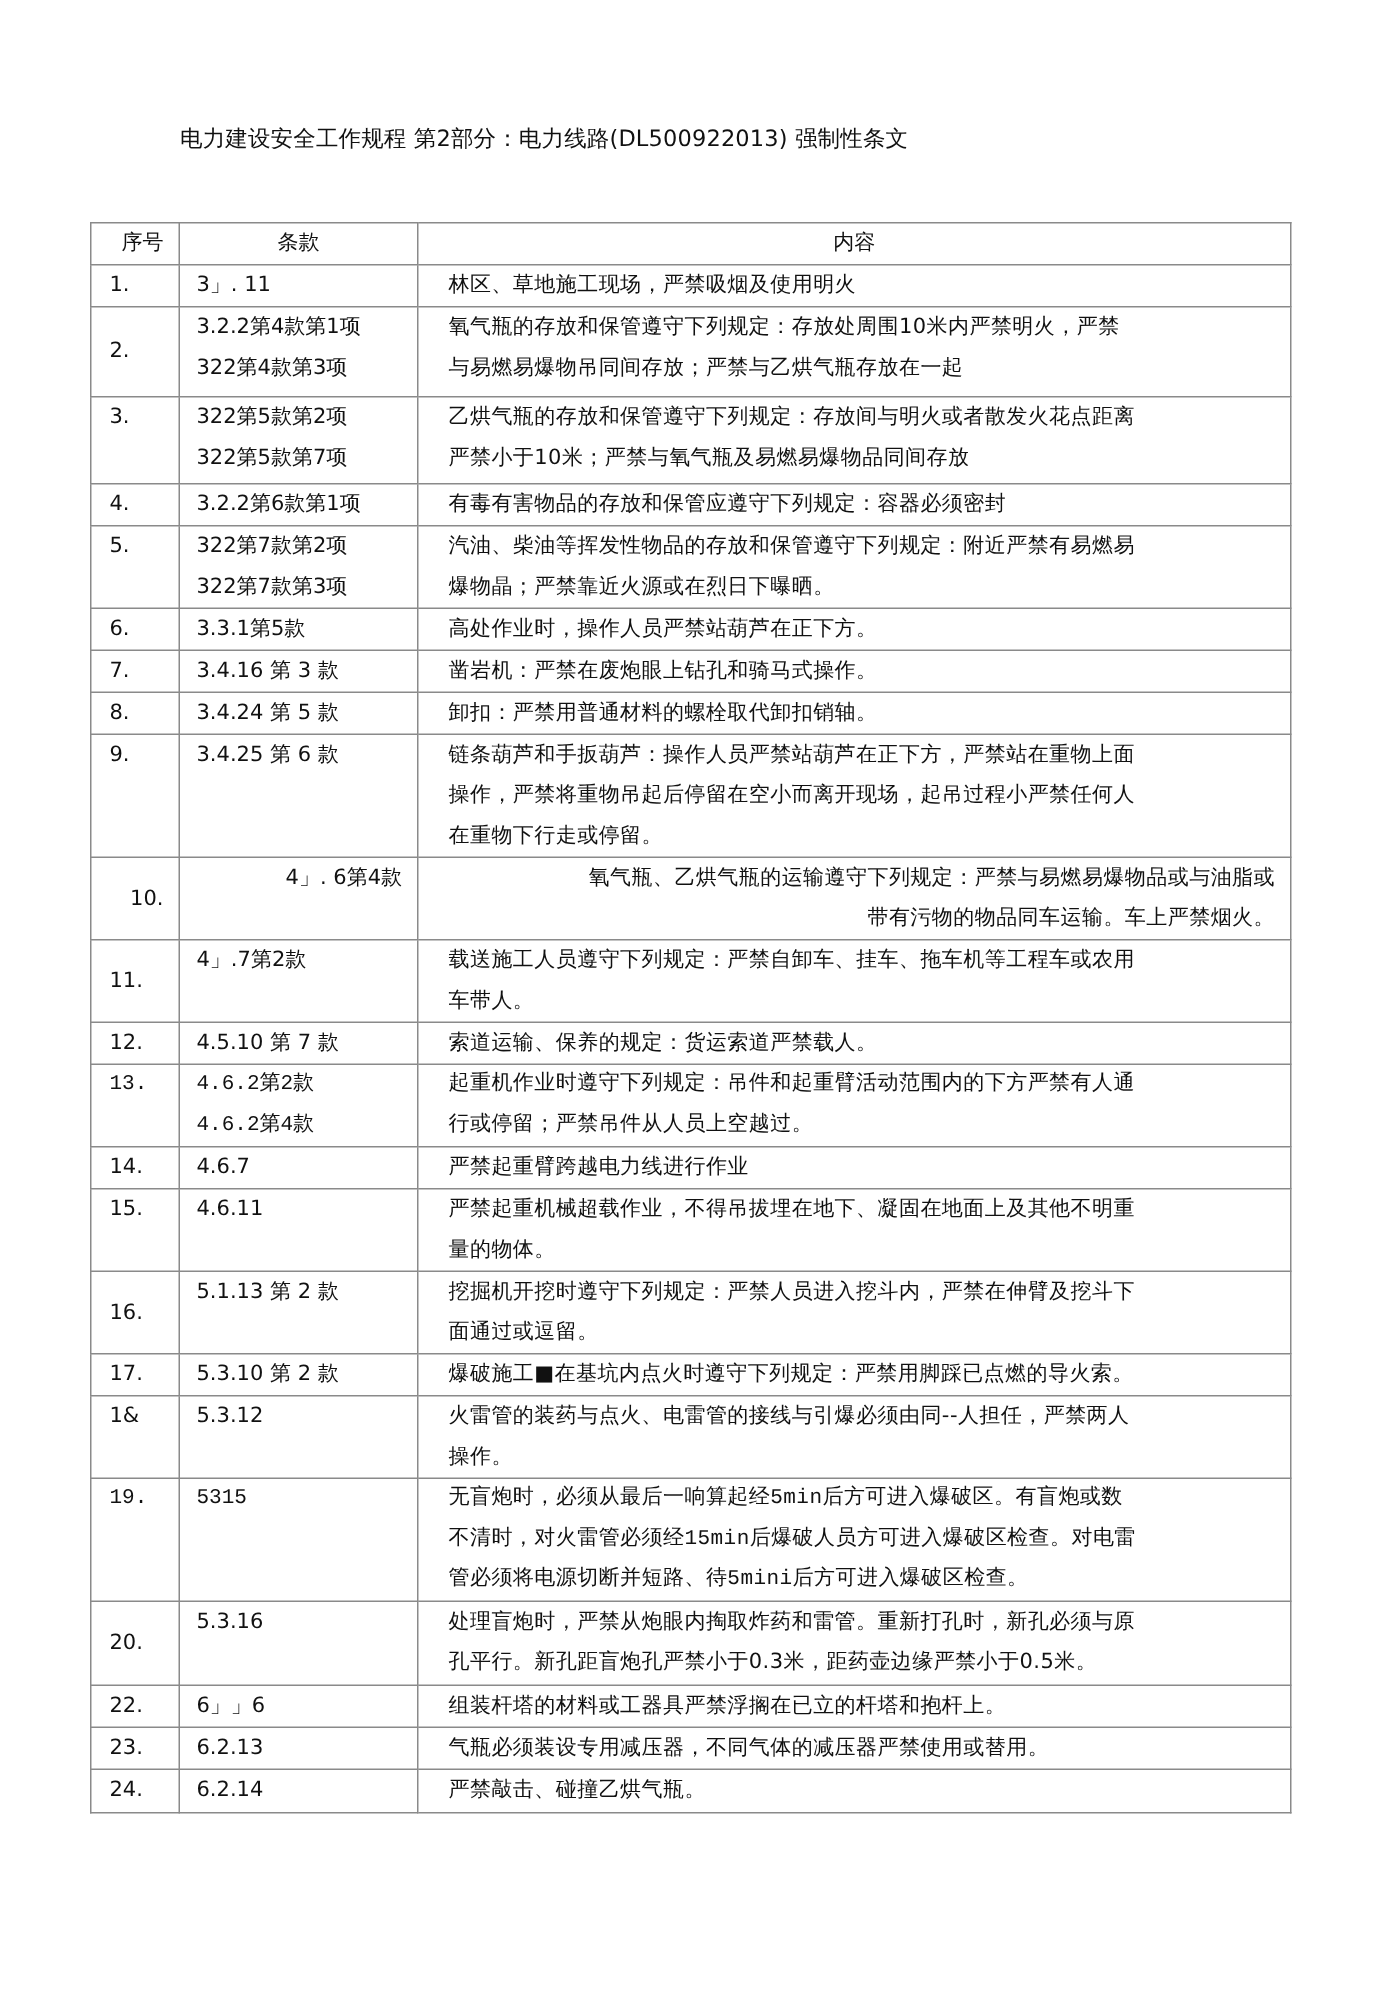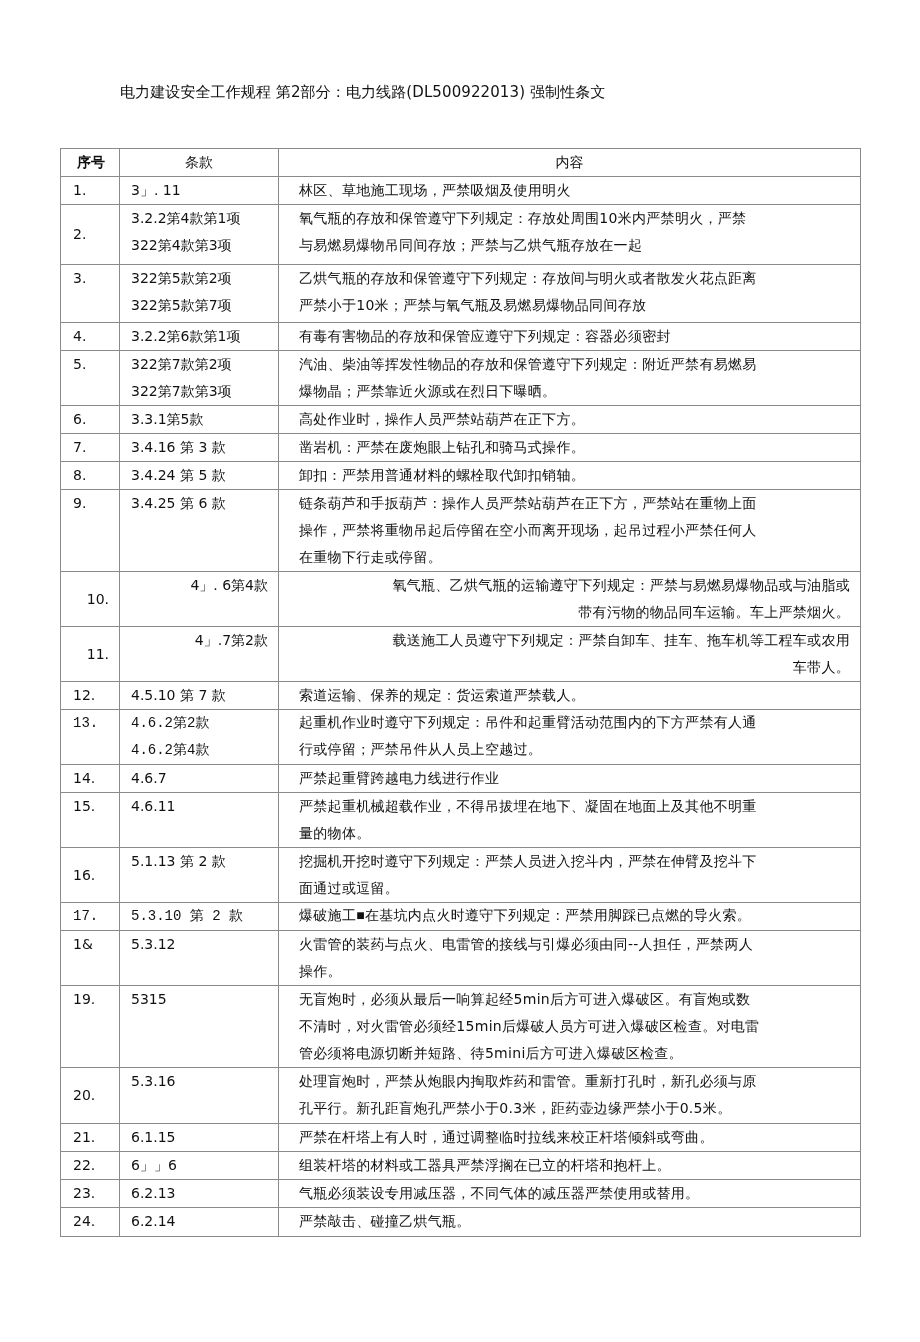--- a/index.html
+++ b/index.html
@@ -5,21 +5,21 @@
   html, body { margin: 0; padding: 0; background: #ffffff; }
   body { width: 920px; height: 1342px; position: relative; overflow: hidden;
          font-family: "DejaVu Sans", "Liberation Sans", sans-serif; color: #111; }
   .title { position: absolute; left: 120px; top: 82px; font-size: 15px; line-height: 20px; white-space: nowrap; letter-spacing: 0.1px; }
   table.rules { position: absolute; left: 60px; top: 148px; width: 800px; border-collapse: collapse; table-layout: fixed; }
   table.rules col.c1 { width: 59px; }
   table.rules col.c2 { width: 159px; }
   table.rules col.c3 { width: 582px; }
   table.rules th, table.rules td { border: 1px solid #8a8a8a; font-size: 14px; font-weight: normal; padding: 0 10px; vertical-align: top; line-height: 27px; }
   table.rules th { text-align: center; height: 27px; line-height: 27px; }
-  table.rules th.c1 { text-align: center; padding-left: 12px; font-weight: bold; }
+  table.rules th.c1 { text-align: right; padding-left: 12px; }
   table.rules td.num { padding-left: 12px; }
   table.rules td.num.mid { vertical-align: middle; }
   table.rules td.clause { padding-left: 11px; }
   table.rules td.content { padding-left: 20px; letter-spacing: 0.3px; }
   .line { display: block; white-space: nowrap; }
 </style>
 </head>
 <body>
 
 <div class="title">电力建设安全工作规程 第2部分：电力线路(DL500922013) 强制性条文</div>
@@ -130,21 +130,21 @@
       <tr style="height: 54px; text-align: right;">
         <td class="num mid">10.</td>
         <td class="clause">
           <span class="line">4」. 6第4款</span>
         </td>
         <td class="content">
           <span class="line">氧气瓶、乙烘气瓶的运输遵守下列规定：严禁与易燃易爆物品或与油脂或</span>
           <span class="line">带有污物的物品同车运输。车上严禁烟火。</span>
         </td>
       </tr>
-      <tr style="height: 55px; text-align: right;">
+      <tr style="height: 55px;">
         <td class="num mid">11.</td>
         <td class="clause">
           <span class="line">4」.7第2款</span>
         </td>
         <td class="content">
           <span class="line">载送施工人员遵守下列规定：严禁自卸车、挂车、拖车机等工程车或农用</span>
           <span class="line">车带人。</span>
         </td>
       </tr>
       <tr style="height: 27px;">
@@ -189,67 +189,58 @@
       <tr style="height: 53px;">
         <td class="num mid">16.</td>
         <td class="clause">
           <span class="line">5.1.13 第  2 款</span>
         </td>
         <td class="content">
           <span class="line">挖掘机开挖时遵守下列规定：严禁人员进入挖斗内，严禁在伸臂及挖斗下</span>
           <span class="line">面通过或逗留。</span>
         </td>
       </tr>
-      <tr style="height: 28px; font-family: Liberation Mono, monospace;">
+      <tr style="height: 28px;">
         <td class="num">17.</td>
         <td class="clause">
           <span class="line">5.3.10 第  2 款</span>
         </td>
         <td class="content">
           <span class="line">爆破施工■在基坑内点火时遵守下列规定：严禁用脚踩已点燃的导火索。</span>
         </td>
       </tr>
       <tr style="height: 54px;">
         <td class="num">1&amp;</td>
         <td class="clause">
           <span class="line">5.3.12</span>
         </td>
         <td class="content">
           <span class="line">火雷管的装药与点火、电雷管的接线与引爆必须由同--人担任，严禁两人</span>
           <span class="line">操作。</span>
         </td>
       </tr>
-      <tr style="height: 77px;">
+      <tr style="height: 77px; font-family: Liberation Mono, monospace;">
         <td class="num">19.</td>
         <td class="clause">
           <span class="line">5315</span>
         </td>
         <td class="content">
           <span class="line">无盲炮时，必须从最后一响算起经5min后方可进入爆破区。有盲炮或数</span>
           <span class="line">不清时，对火雷管必须经15min后爆破人员方可进入爆破区检查。对电雷</span>
           <span class="line">管必须将电源切断并短路、待5mini后方可进入爆破区检查。</span>
         </td>
       </tr>
       <tr style="height: 56px;">
         <td class="num mid">20.</td>
         <td class="clause">
           <span class="line">5.3.16</span>
         </td>
         <td class="content">
           <span class="line">处理盲炮时，严禁从炮眼内掏取炸药和雷管。重新打孔时，新孔必须与原</span>
           <span class="line">孔平行。新孔距盲炮孔严禁小于0.3米，距药壶边缘严禁小于0.5米。</span>
-        </td>
-      </tr>
-      <tr style="height: 28px;">
-        <td class="num">21.</td>
-        <td class="clause">
-          <span class="line">6.1.15</span>
-        </td>
-        <td class="content">
-          <span class="line">严禁在杆塔上有人时，通过调整临时拉线来校正杆塔倾斜或弯曲。</span>
         </td>
       </tr>
       <tr style="height: 27px;">
         <td class="num mid">22.</td>
         <td class="clause">
           <span class="line">6」」6</span>
         </td>
         <td class="content">
           <span class="line">组装杆塔的材料或工器具严禁浮搁在已立的杆塔和抱杆上。</span>
         </td>

